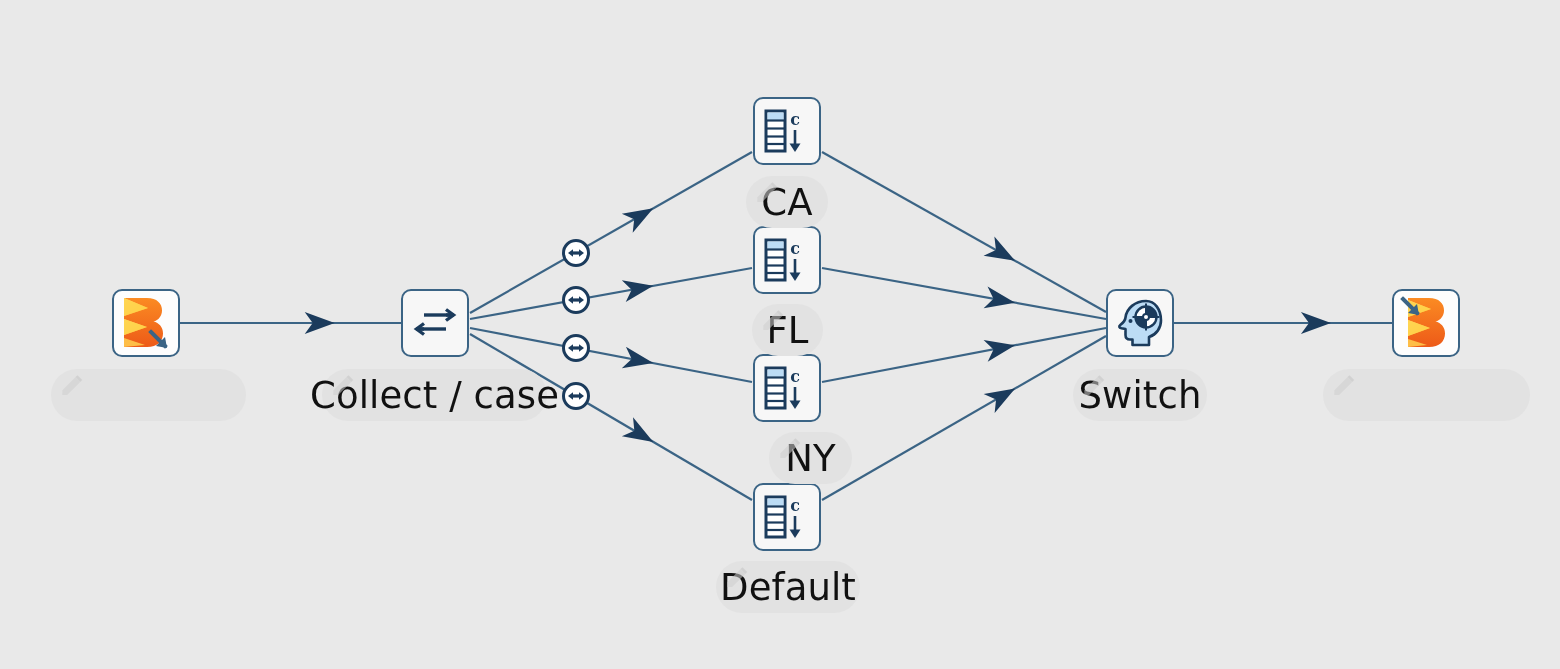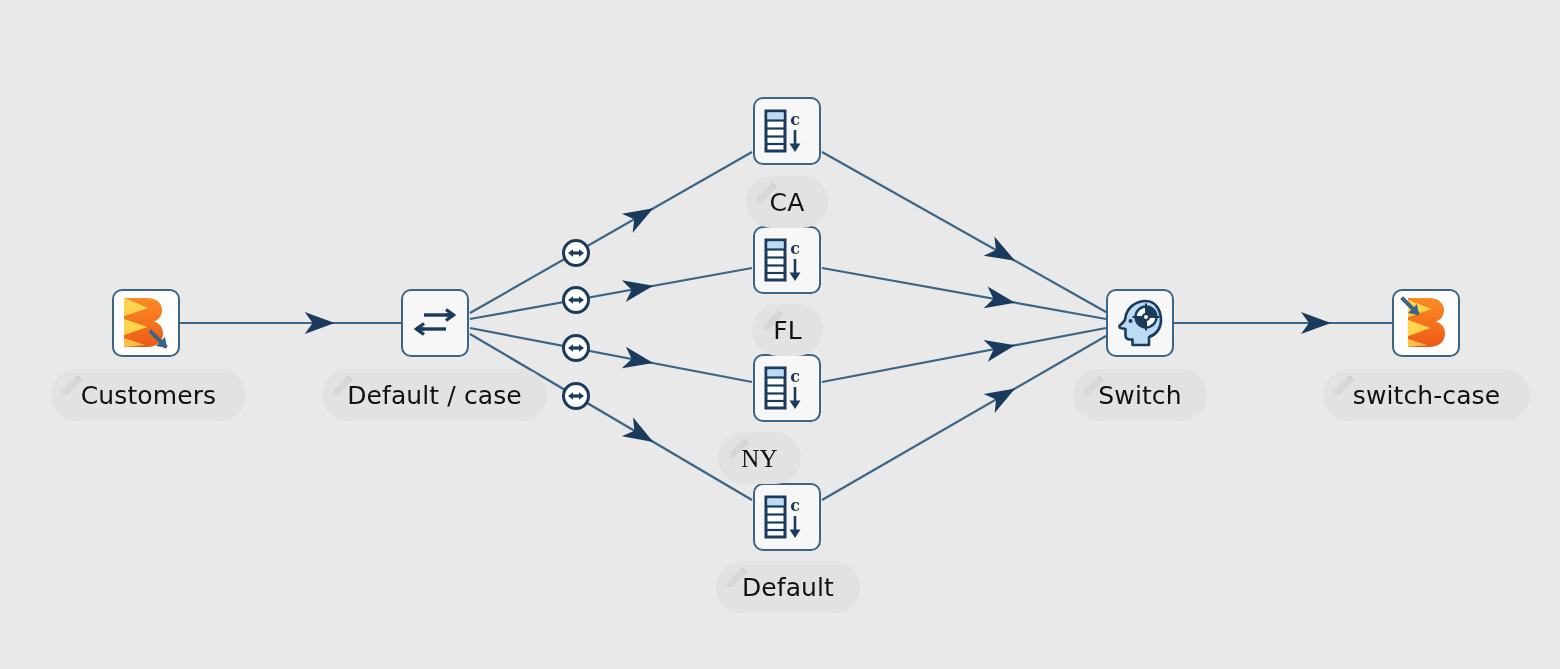--- a/index.html
+++ b/index.html
@@ -50,21 +50,21 @@
     border-radius: 26px;
     background: #e2e2e2;
     display: flex;
     align-items: center;
     justify-content: center;
     padding: 0 22px;
     z-index: 8;
     white-space: nowrap;
   }
   .label-pill .txt {
-    font-size: 25px;
+    font-size: 37px;
     color: #111111;
     line-height: 1;
     letter-spacing: .1px;
   }
   .pencil-wm {
     position: absolute;
     left: 8px;
     top: 4px;
     width: 26px;
     height: 26px;
@@ -143,40 +143,39 @@
       <path d="M34 38 L48 52"></path>
     </g>
     <path d="M50 54 L39 52 L48 43 Z" fill="#3b6485"></path>
   </svg>
       </div>
       <div class="label-pill" style="left: 51px; top: 369px; width: 195px;">
         <svg class="pencil-wm" viewBox="0 0 24 24">
     <path d="M3 20.2 L3.1 15.9 L15.2 3.8 L19.6 8.2 L7.5 20.3 Z" fill="#cfcfcf"></path>
     <path d="M15.2 3.8 L17.0 2.0 L21.4 6.4 L19.6 8.2 Z" fill="#c4c4c4"></path>
   </svg>
-        <span class="txt">Customers</span>
       </div>
       <div class="node branch" style="left: 401px; top: 289px;">
         <svg width="50" height="40" viewBox="0 0 50 40">
     <g stroke="#1b3b5c" stroke-width="3.4" fill="none" stroke-linecap="butt">
       <path d="M14 12 H40"></path>
       <path d="M36 12 L44 12"></path>
       <path d="M36 6.5 L43.5 12 L36 17.5" stroke-linejoin="miter"></path>
       <path d="M36 26 H10"></path>
       <path d="M14 26 L6 26"></path>
       <path d="M14 20.5 L6.5 26 L14 31.5" stroke-linejoin="miter"></path>
     </g>
   </svg>
       </div>
       <div class="label-pill" style="left: 322px; top: 369px; width: 225px;">
         <svg class="pencil-wm" viewBox="0 0 24 24">
     <path d="M3 20.2 L3.1 15.9 L15.2 3.8 L19.6 8.2 L7.5 20.3 Z" fill="#cfcfcf"></path>
     <path d="M15.2 3.8 L17.0 2.0 L21.4 6.4 L19.6 8.2 Z" fill="#c4c4c4"></path>
   </svg>
-        <span class="txt">Default / case</span>
+        <span class="txt">Collect / case</span>
       </div>
       <div class="node branch" style="left: 753px; top: 97px;">
         <svg width="50" height="48" viewBox="0 0 50 48">
     <rect x="4" y="4" width="19" height="40" fill="#ffffff" stroke="#1b3b5c" stroke-width="3"></rect>
     <rect x="5.5" y="5.5" width="16" height="8" fill="#bcdcf5"></rect>
     <g stroke="#1b3b5c" stroke-width="2.2">
       <path d="M4 13.5 H23"></path>
             <path d="M4 21.5 H23"></path>
             <path d="M4 29.5 H23"></path>
             <path d="M4 37 H23"></path>
@@ -229,21 +228,21 @@
             <path d="M4 29.5 H23"></path>
             <path d="M4 37 H23"></path>
     </g>
     <text x="33" y="18" font-family="DejaVu Serif, Liberation Serif, serif" font-size="16" font-weight="700" fill="#1b3b5c" text-anchor="middle">c</text>
     <g stroke="#1b3b5c" stroke-width="2.6" fill="none">
       <path d="M33 23 V42"></path>
     </g>
     <path d="M33 45 L27.5 36.5 L38.5 36.5 Z" fill="#1b3b5c"></path>
   </svg>
       </div>
-      <div class="label-pill" style="left: 718px; top: 432px; width: 83px; font-family: Liberation Serif, serif;">
+      <div class="label-pill" style="left: 769px; top: 432px; width: 83px;">
         <svg class="pencil-wm" viewBox="0 0 24 24">
     <path d="M3 20.2 L3.1 15.9 L15.2 3.8 L19.6 8.2 L7.5 20.3 Z" fill="#cfcfcf"></path>
     <path d="M15.2 3.8 L17.0 2.0 L21.4 6.4 L19.6 8.2 Z" fill="#c4c4c4"></path>
   </svg>
         <span class="txt">NY</span>
       </div>
       <div class="node branch" style="left: 753px; top: 483px;">
         <svg width="50" height="48" viewBox="0 0 50 48">
     <rect x="4" y="4" width="19" height="40" fill="#ffffff" stroke="#1b3b5c" stroke-width="3"></rect>
     <rect x="5.5" y="5.5" width="16" height="8" fill="#bcdcf5"></rect>
@@ -312,21 +311,20 @@
       <path d="M6 5 L20 19"></path>
     </g>
     <path d="M22 21 L11 19 L20 10 Z" fill="#3b6485"></path>
   </svg>
       </div>
       <div class="label-pill" style="left: 1323px; top: 369px; width: 207px;">
         <svg class="pencil-wm" viewBox="0 0 24 24">
     <path d="M3 20.2 L3.1 15.9 L15.2 3.8 L19.6 8.2 L7.5 20.3 Z" fill="#cfcfcf"></path>
     <path d="M15.2 3.8 L17.0 2.0 L21.4 6.4 L19.6 8.2 Z" fill="#c4c4c4"></path>
   </svg>
-        <span class="txt">switch-case</span>
       </div>
     </div>
   <div id="badges-host">
       <div class="edge-badge" style="left: 561.75px; top: 238.625px;">
         <svg width="16" height="10" viewBox="0 0 16 10">
     <rect x="4" y="3.4" width="8" height="3.2" fill="#1b3b5c"></rect>
     <path d="M0 5 L5 1.3 L5 8.7 Z" fill="#1b3b5c"></path>
     <path d="M16 5 L11 1.3 L11 8.7 Z" fill="#1b3b5c"></path>
   </svg>
       </div>

